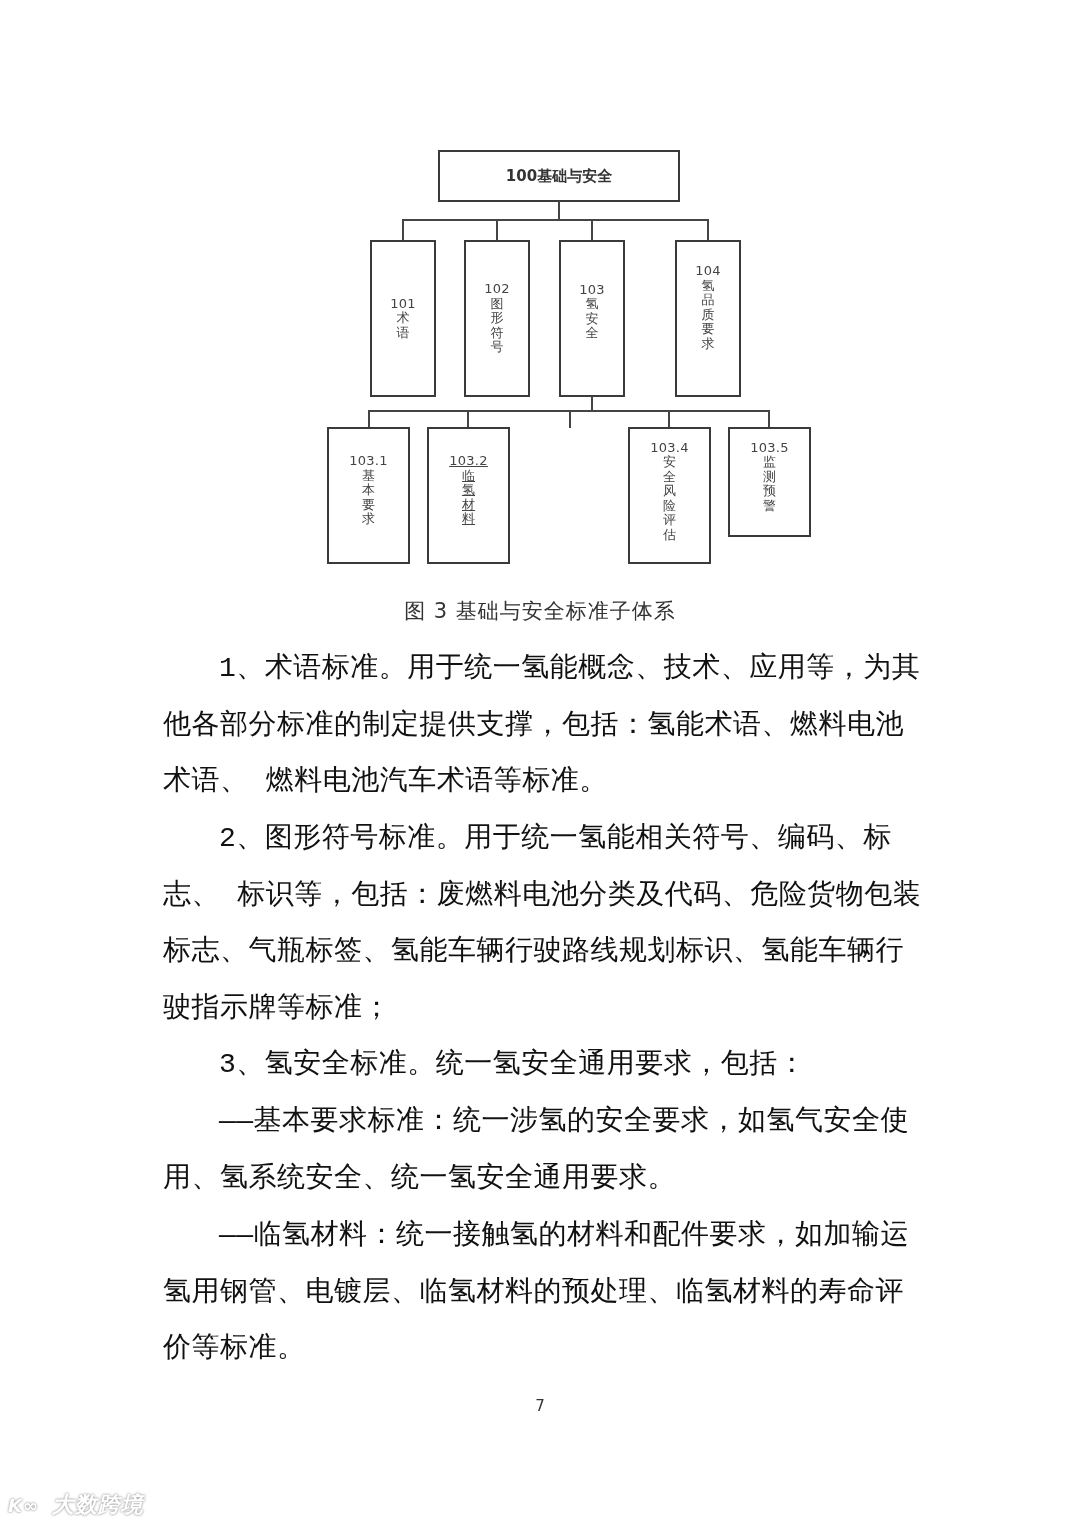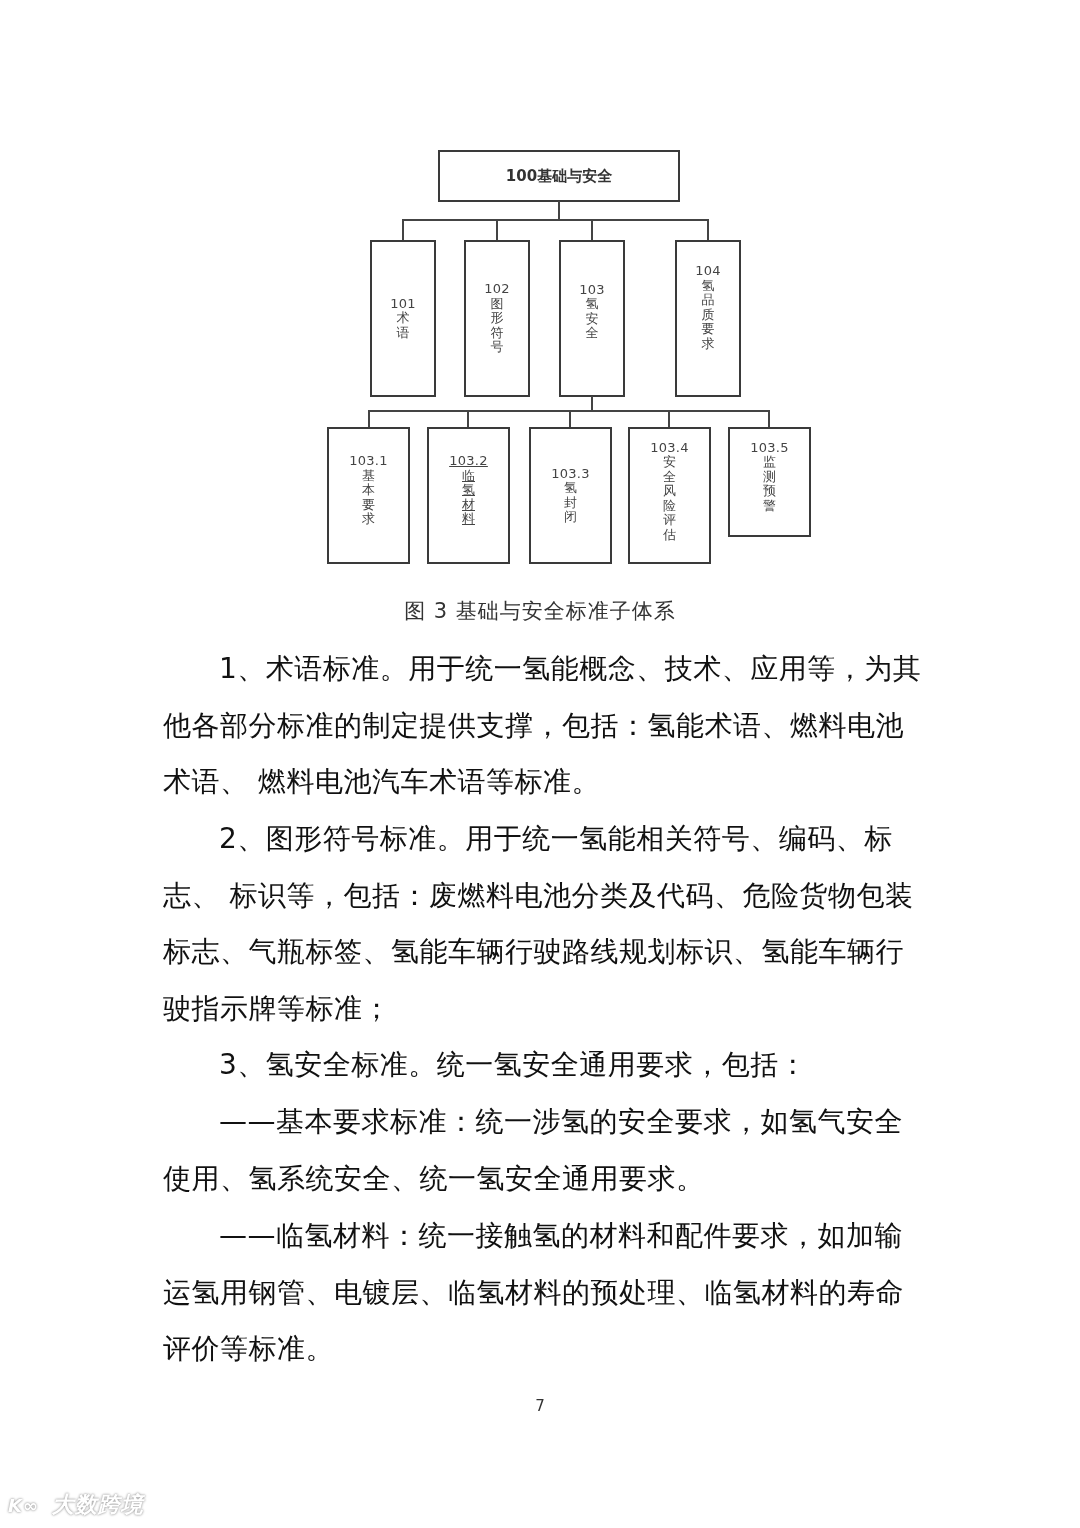--- a/index.html
+++ b/index.html
@@ -20,21 +20,21 @@
     .box-v .num { display: block; letter-spacing: 0.3px; }
     .box-v .chars { display: block; width: 14px; margin: 0 auto; word-break: break-all; }
     .line { position: absolute; background: #444; }
     .caption {
       position: absolute; left: 0; width: 1080px; top: 597px;
       text-align: center; font-size: 21px; color: #333; letter-spacing: 1px;
     }
     .para {
       position: absolute; left: 163px; width: 760px;
       font-size: 28px; line-height: 56.5px; color: #111;
-      letter-spacing: 0.5px; margin: 0;
+      letter-spacing: 0.5px; margin: 0; font-family: Liberation Mono, monospace;
     }
     .para .indent { display: inline-block; width: 56px; }
     .page-number {
       position: absolute; left: 0; width: 1080px; top: 1397px;
       text-align: center; font-size: 15px; color: #333;
     }
     .watermark {
       position: absolute; left: 8px; top: 1490px;
       font-size: 22px; color: #fff; font-weight: bold;
       text-shadow: 0 0 2px #999, 0 0 3px #bbb;
@@ -97,26 +97,20 @@
       <span class="num">103.1</span>
       <span class="chars">基本要求</span>
     </div>
   </div>
   <div class="box box-v" style="left:427px; top:427px; width:83px; height:137px;">
     <div style="margin-top:-10px;text-decoration:underline;">
       <span class="num">103.2</span>
       <span class="chars">临氢材料</span>
     </div>
   </div>
-  <div class="box box-v" style="left:529px; top:427px; width:83px; height:137px;">
-    <div>
-      <span class="num">103.3</span>
-      <span class="chars">氢封闭</span>
-    </div>
-  </div>
   <div class="box box-v" style="left:628px; top:427px; width:83px; height:137px;">
     <div style="margin-top:-8px;">
       <span class="num">103.4</span>
       <span class="chars">安全风险评估</span>
     </div>
   </div>
   <div class="box box-v" style="left:728px; top:427px; width:83px; height:110px;">
     <div style="margin-top:-10px;">
       <span class="num">103.5</span>
       <span class="chars">监测预警</span>

